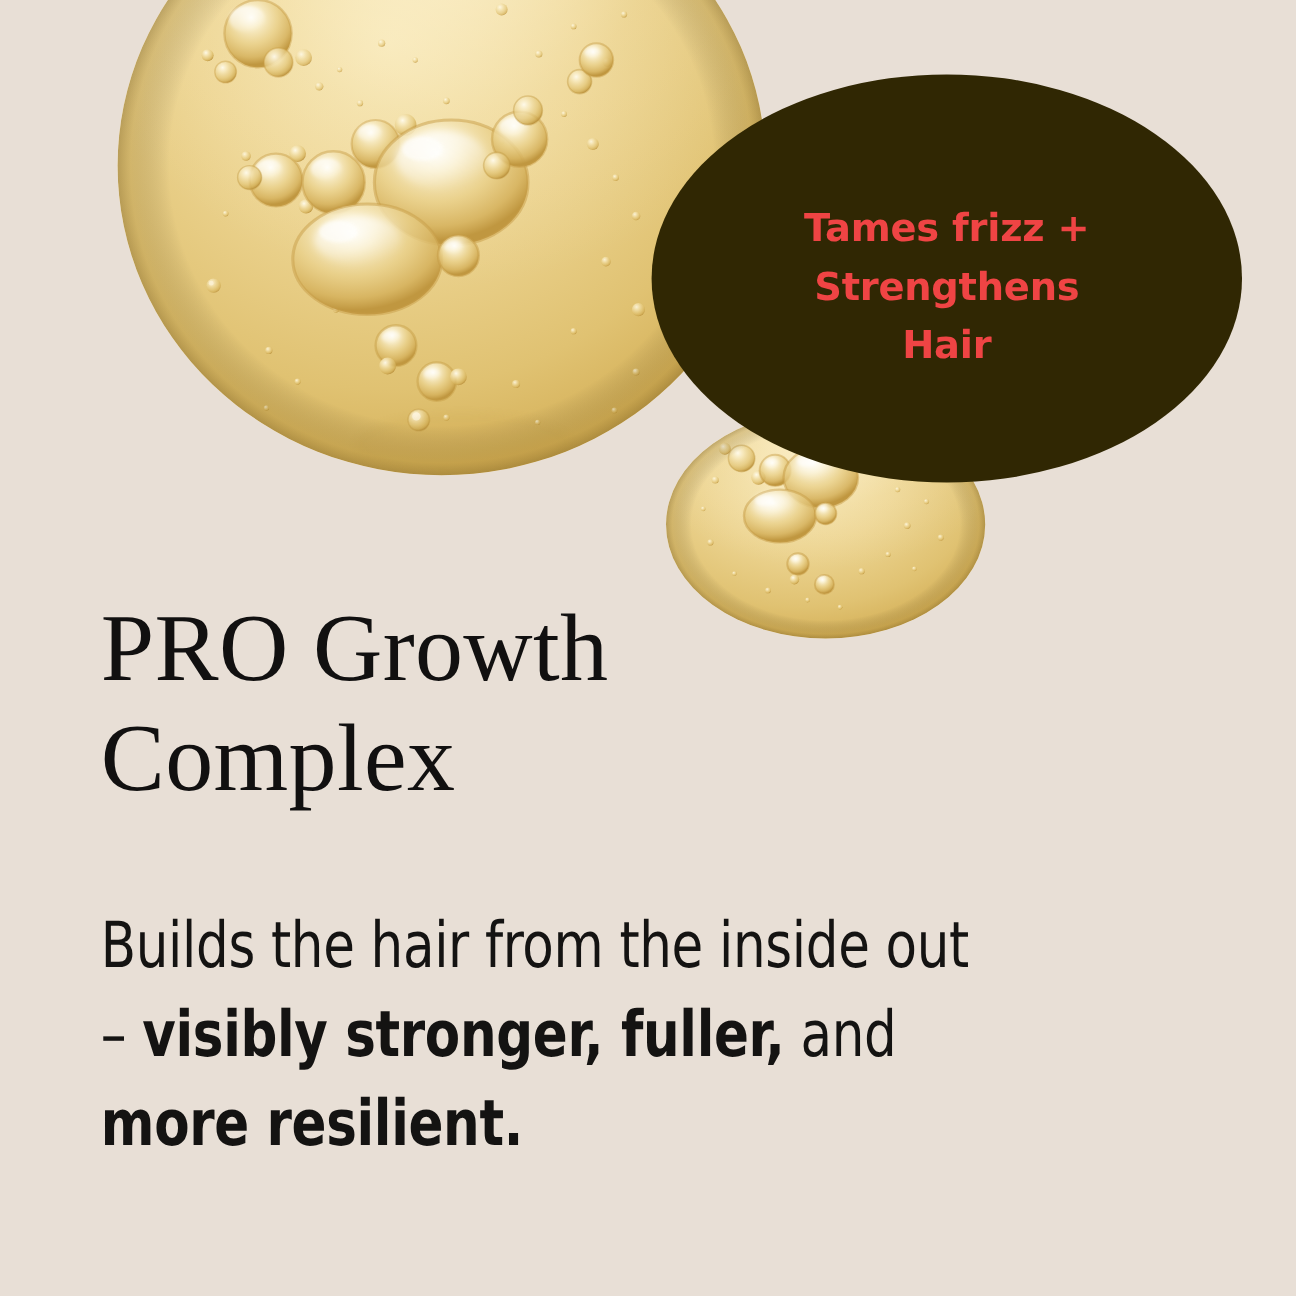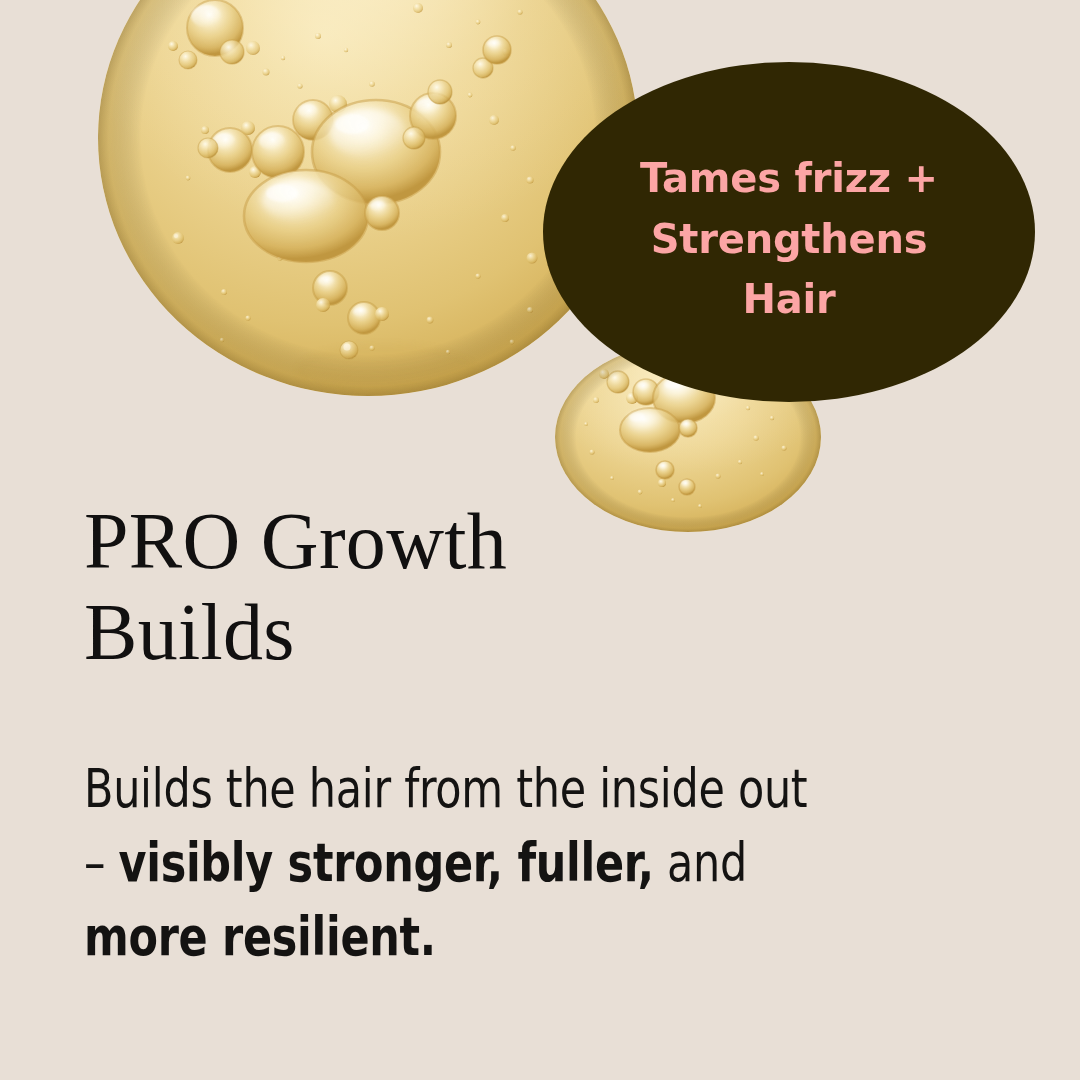--- a/index.html
+++ b/index.html
@@ -33,24 +33,24 @@
     width: 492px;
     height: 340px;
     border-radius: 50%;
     background: #302703;
     display: flex;
     align-items: center;
     justify-content: center;
     text-align: center;
   }
   .badge-text {
-    color: #fca5a5;
+    color: #ef4444;
     font-family: "DejaVu Sans", "Liberation Sans", sans-serif;
     font-weight: bold;
-    font-size: 40px;
+    font-size: 32px;
     line-height: 1.52;
     letter-spacing: -0.2px;
     width: 330px;
     white-space: pre-line;
     margin-top: 14px;
   }
 
   
   .headline {
     position: absolute;
@@ -329,17 +329,17 @@
     </g>
   </svg>
 
   <div class="badge">
     <div class="badge-text">Tames frizz +
 Strengthens
 Hair</div>
   </div>
 
   <h1 class="headline">PRO Growth
-Builds</h1>
+Complex</h1>
 
   <p class="body-copy"><span>Builds the hair from the inside out – </span><b>visibly stronger, fuller,</b><span> and </span><b>more resilient.</b></p>
 
 </div>
 
 </body></html>

